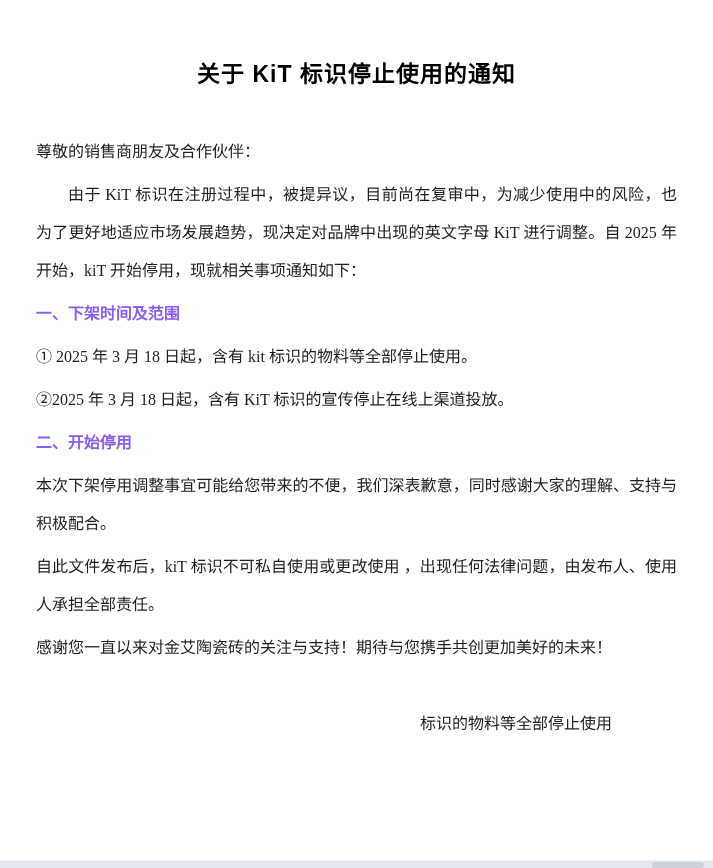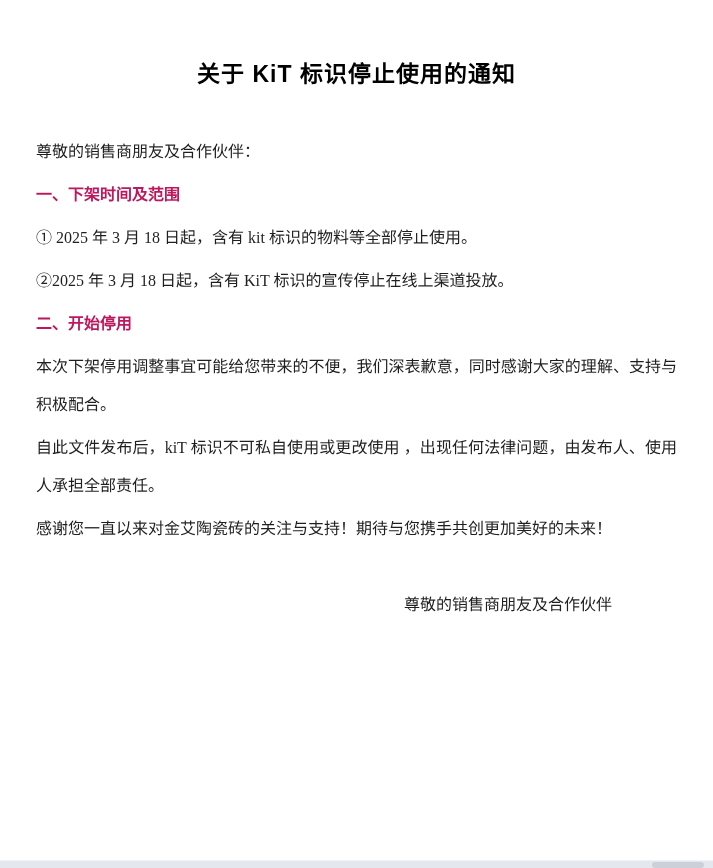--- a/index.html
+++ b/index.html
@@ -32,21 +32,21 @@
     line-height: 38px;
     margin: 5px;
   }
   .greeting { margin-top: 44px; }
   .intro {
     text-indent: 2em;
     text-align: justify;
   }
   .sec-heading {
     font-weight: bold;
-    color: #be185d;
+    color: #8b5cf6;
     font-family: "Liberation Sans", "DejaVu Sans", sans-serif;
   }
   .para { text-align: justify; }
   .signature {
     width: fit-content;
     margin: 38px 70px 0 auto;
     text-align: center;
   }
   .sig-line {
     font-size: 16px;
@@ -75,37 +75,38 @@
 </style>
 </head>
 <body>
 
 <div class="page">
 
   <h1 class="doc-title">关于 KiT 标识停止使用的通知</h1>
 
   <p class="body-line greeting">尊敬的销售商朋友及合作伙伴：</p>
 
+  <p class="body-line intro">由于 KiT 标识在注册过程中，被提异议，目前尚在复审中，为减少使用中的风险，也为了更好地适应市场发展趋势，现决定对品牌中出现的英文字母 KiT 进行调整。自 2025 年开始，kiT 开始停用，现就相关事项通知如下：</p>
 
   <p class="body-line sec-heading">一、下架时间及范围</p>
 
   <p class="body-line para">① 2025 年 3 月 18 日起，含有 kit 标识的物料等全部停止使用。</p>
 
   <p class="body-line para">②2025 年 3 月 18 日起，含有 KiT 标识的宣传停止在线上渠道投放。</p>
 
   <p class="body-line sec-heading">二、开始停用</p>
 
   <p class="body-line para">本次下架停用调整事宜可能给您带来的不便，我们深表歉意，同时感谢大家的理解、支持与积极配合。</p>
 
   <p class="body-line para">自此文件发布后，kiT 标识不可私自使用或更改使用 ，出现任何法律问题，由发布人、使用人承担全部责任。</p>
 
 
   <p class="body-line para">感谢您一直以来对金艾陶瓷砖的关注与支持！期待与您携手共创更加美好的未来！</p>
 
   <div class="signature">
-    <p class="sig-line">尊敬的销售商朋友及合作伙伴</p>
+    <p class="sig-line">标识的物料等全部停止使用</p>
   </div>
 
 </div>
 
 <div class="bottom-bar">
   <div class="scroll-thumb"></div>
 </div>
 
 </body></html>

